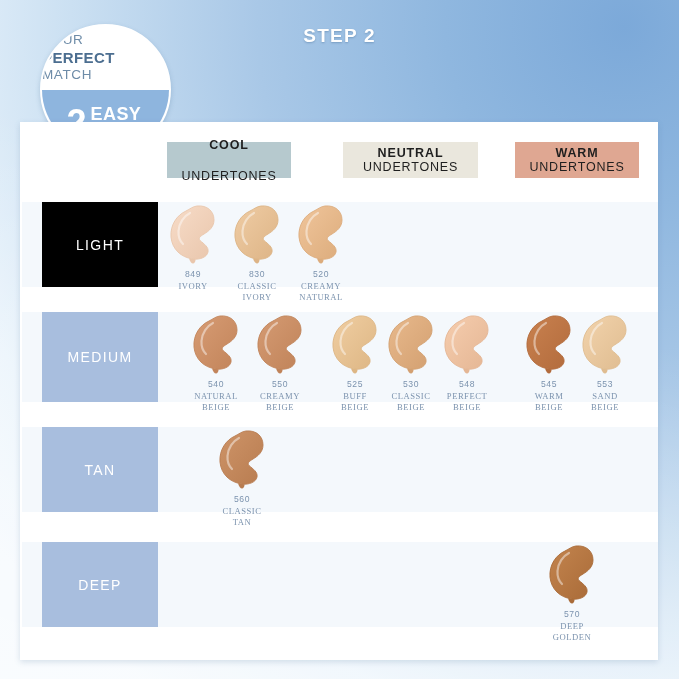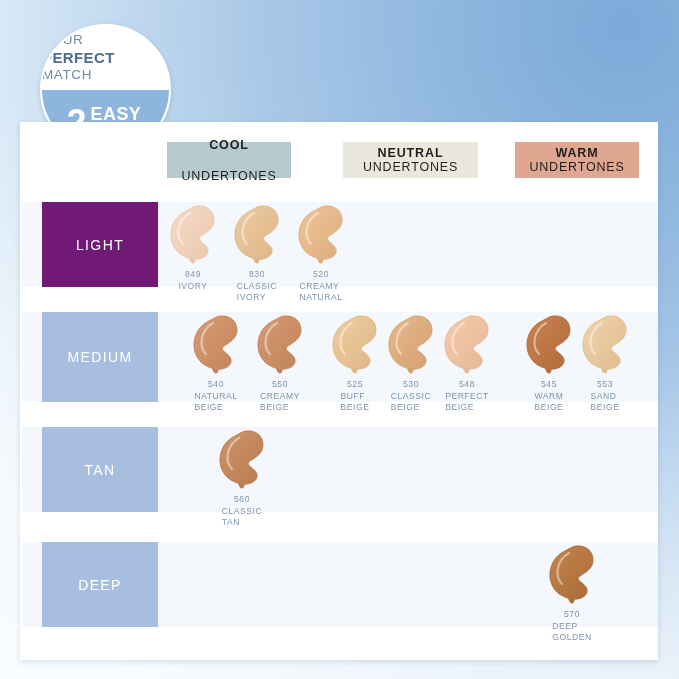--- a/index.html
+++ b/index.html
@@ -98,31 +98,32 @@
   .swatch-cell{
     position:absolute;width:64px;display:flex;flex-direction:column;align-items:center;
   }
   .blob-wrap{width:52px;height:62px;position:relative;}
   .blob-wrap svg{display:block;width:52px;height:62px;}
   .shade-code{
     margin-top:3px;font-size:8.6px;color:#7C93AE;letter-spacing:.5px;
     text-align:center;line-height:1.35;
   }
   .shade-name{
-    font-size:8.6px;color:#7C93AE;letter-spacing:.5px;line-height:1.35;
-    text-transform:uppercase;white-space:pre-line;
+    font-size:8.6px;color:#7C93AE;letter-spacing:.5px;text-align:center;line-height:1.35;
+    text-transform:uppercase;white-space:pre-line;font-family:Liberation Serif, serif;
   }
 </style>
 </head>
 <body>
 
 <div id="bg"></div>
 <div id="bg-sheen"></div>
 
 <div id="header">
+  <div id="step-label">STEP 2</div>
 </div>
 
 <div id="badge">
   <div id="badge-top">
     <div class="badge-your">YOUR</div>
     <div class="badge-perfect">PERFECT</div>
     <div class="badge-match">MATCH</div>
   </div>
   <div id="badge-bottom">
     <div id="badge-two">2</div>
@@ -146,21 +147,21 @@
 </div>
 <div class="col-head" id="head-neutral" style="background: rgb(234, 231, 221);">
   <span class="ch-strong">NEUTRAL</span>
   <span class="ch-sub">UNDERTONES</span>
 </div>
 <div class="col-head" id="head-warm" style="background: rgb(223, 167, 146);">
   <span class="ch-strong">WARM</span>
   <span class="ch-sub">UNDERTONES</span>
 </div>
 
-<div class="row-label" id="label-light" style="background: #701a75;">LIGHT</div>
+<div class="row-label" id="label-light" style="background: #000000;">LIGHT</div>
 <div class="row-label" id="label-medium" style="background: rgb(168, 190, 222);">MEDIUM</div>
 <div class="row-label" id="label-tan" style="background: rgb(168, 190, 222);">TAN</div>
 <div class="row-label" id="label-deep" style="background: rgb(168, 190, 222);">DEEP</div>
 
 <div id="swatch-layer">
     <div class="swatch-cell" style="left: 161px; top: 204px;">
       <div class="blob-wrap">
   <svg viewBox="0 0 52 62" xmlns="http://www.w3.org/2000/svg" aria-hidden="true">
     <defs>
       <linearGradient id="gF7DCC8" x1="0" y1="0" x2="1" y2="1">

